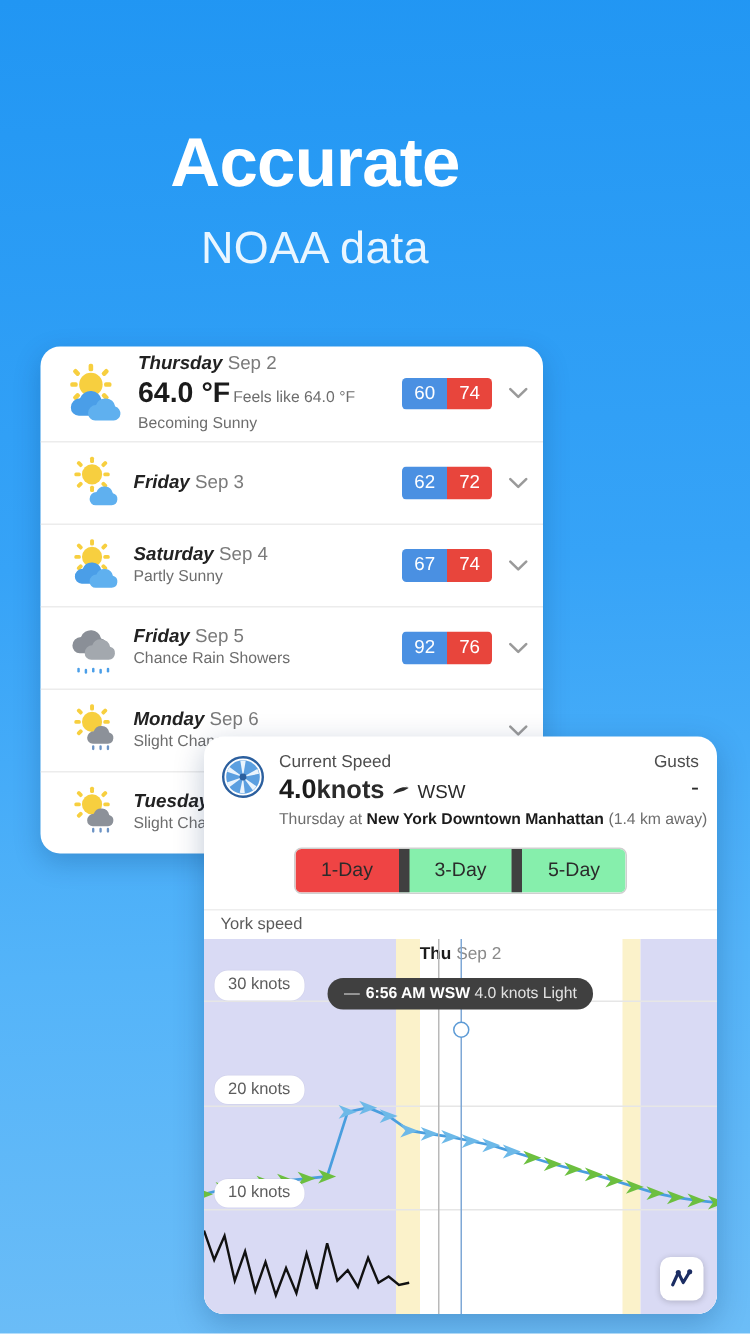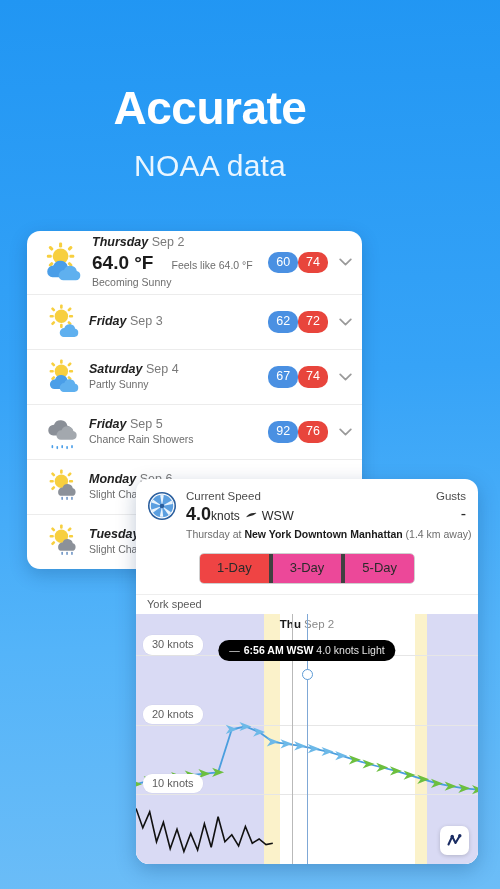--- a/index.html
+++ b/index.html
@@ -77,21 +77,21 @@
     font-size: 19px;
     font-weight: bold;
     color: #1b1b1b;
     line-height: 1.3;
     white-space: nowrap;
   }
   .ftemp .feels {
     font-size: 10.5px;
     font-weight: normal;
     color: #6d6d6d;
-    margin-left: 18px;
+    margin-left: 2px;
   }
   .fdesc {
     font-size: 10.5px;
     color: #6d6d6d;
     line-height: 1.4;
     white-space: nowrap;
   }
 
   .badge {
     display: flex;
@@ -101,39 +101,38 @@
     margin-left: 6px;
   }
   .badge span {
     display: block;
     font-size: 12.5px;
     color: #fff;
     padding: 3px 8px 4px;
     min-width: 26px;
     text-align: center;
     line-height: 1.15;
-    border-radius: 10px;
   }
   .badge .lo { background: #4a90e2; }
   .badge .hi { background: #e8453c; }
 
   .chev {
     flex: 0 0 34px;
     display: flex;
     align-items: center;
     justify-content: center;
     height: 100%;
   }
   .chev svg { display: block; }
 
   
   .wind-card {
     position: absolute;
     left: 136px;
-    top: 479px;
+    top: 491px;
     width: 342px;
     background: #ffffff;
     border-radius: 13px;
     box-shadow: 0 6px 20px rgba(0,40,90,0.25);
     overflow: hidden;
   }
 
   .wind-head {
     display: flex;
     padding: 10px 12px 9px 11px;
@@ -141,21 +140,21 @@
   .anemo { flex: 0 0 30px; margin-right: 9px; margin-top: 2px; }
   .wh-mid { flex: 1 1 auto; min-width: 0; }
   .wh-label { font-size: 11.5px; color: #4d4d4d; line-height: 1.25; }
   .wh-speed {
     font-size: 18px;
     font-weight: bold;
     color: #1b1b1b;
     line-height: 1.3;
     white-space: nowrap;
   }
-  .wh-speed .unit { font-size: 12px; font-weight: normal; color: #2b2b2b; }
+  .wh-speed .unit { font-size: 17px; font-weight: bold; color: #2b2b2b; }
   .wh-speed .dir { font-size: 12.5px; font-weight: normal; color: #2b2b2b; }
   .wh-rec {
     font-size: 10.5px;
     color: #6d6d6d;
     line-height: 1.45;
     white-space: nowrap;
   }
   .wh-rec b { color: #1b1b1b; font-weight: bold; }
   .wh-right { flex: 0 0 auto; text-align: right; padding-left: 6px; }
   .wh-gusts { font-size: 11.5px; color: #4d4d4d; line-height: 1.25; }
@@ -166,23 +165,23 @@
   .seg {
     display: flex;
     border: 1px solid #cfcfcf;
     border-radius: 5px;
     overflow: hidden;
   }
   .seg button {
     font-family: inherit;
     font-size: 13px;
     color: #2b2b2b;
-    background: #ec4899;
+    background: #86efac;
     border: none;
-    border-left: 4px solid #404040;
+    border-left: 7px solid #404040;
     padding: 6px 17px 7px;
     cursor: pointer;
     line-height: 1.2;
   }
   .seg button:first-child { border-left: none; }
   .seg button.active { background: #ef4444; }
 
   .wind-axis-label {
     font-size: 11px;
     color: #5a5a5a;
@@ -215,21 +214,21 @@
     color: #8a8a8a;
     z-index: 6;
   }
   .chart-daylabel b { color: #1b1b1b; }
 
   .tooltip {
     position: absolute;
     top: 26px;
     left: 50%;
     transform: translateX(-50%);
-    background: #000000;
+    background: #404040;
     color: #fff;
     border-radius: 11px;
     padding: 3px 11px 4px;
     font-size: 10.5px;
     white-space: nowrap;
     z-index: 8;
     line-height: 1.35;
   }
   .tooltip .dash { color: #d8d8d8; margin-right: 1px; }
   .tooltip b { font-weight: bold; }

